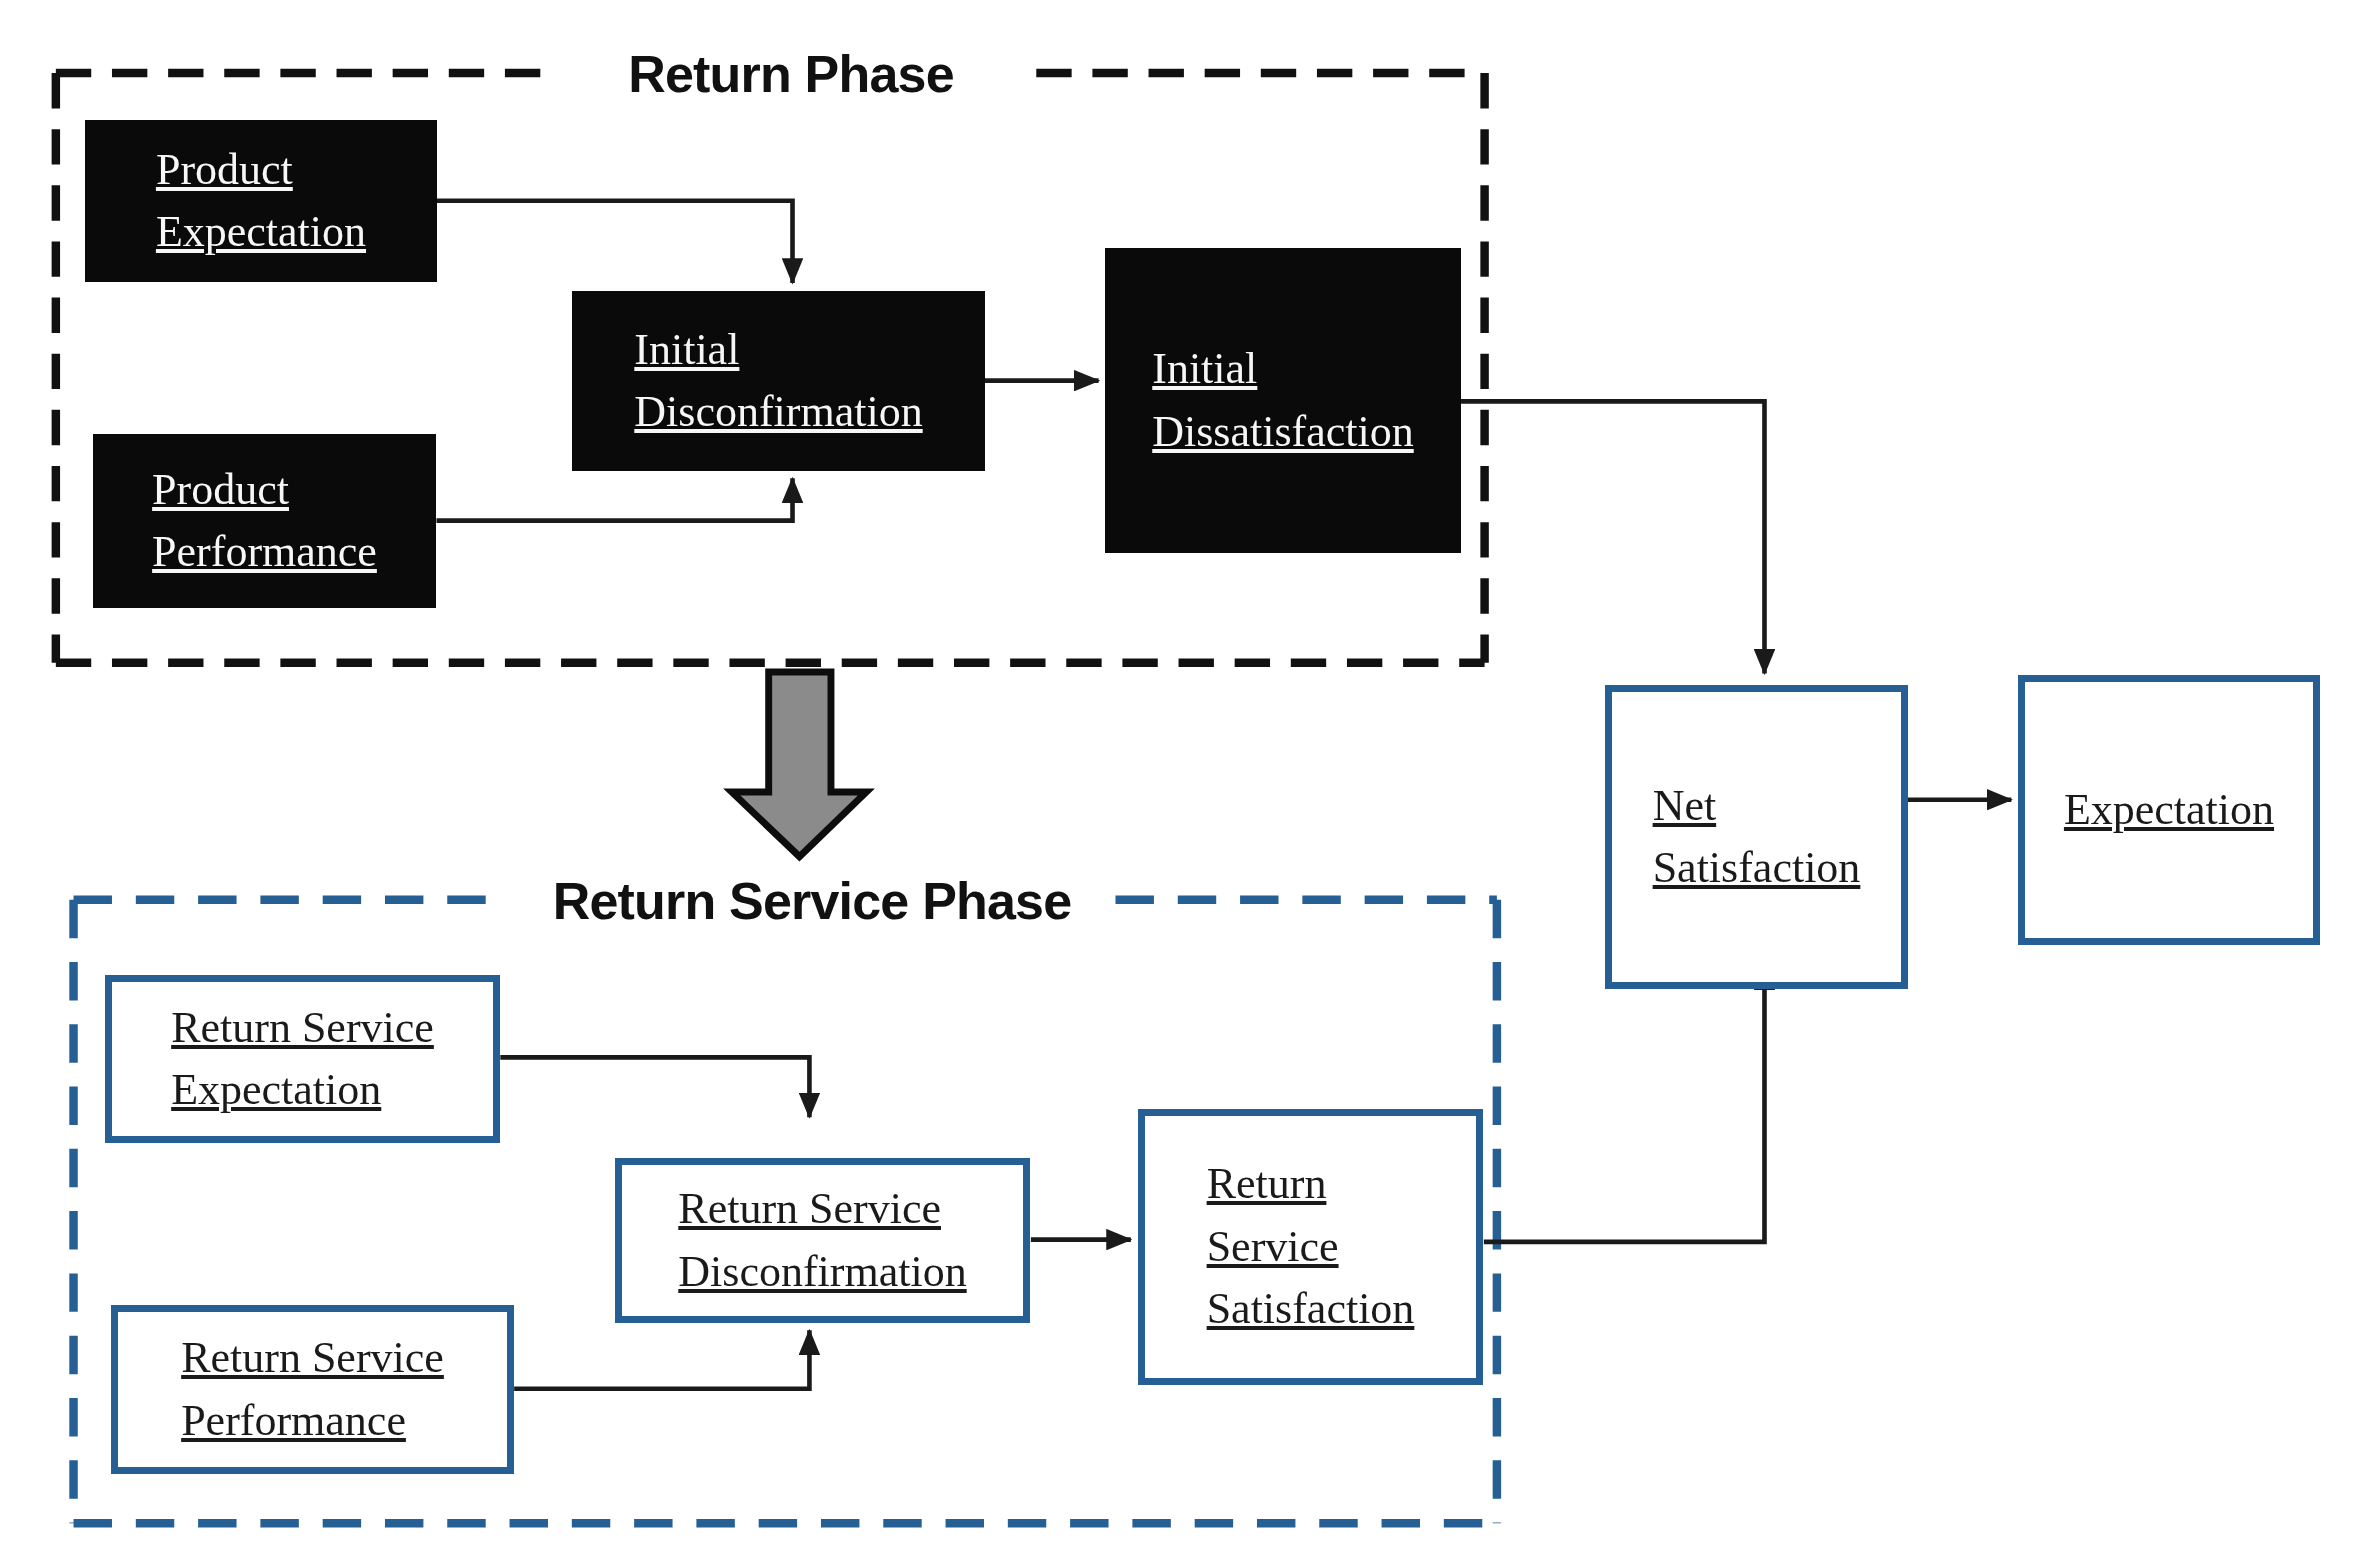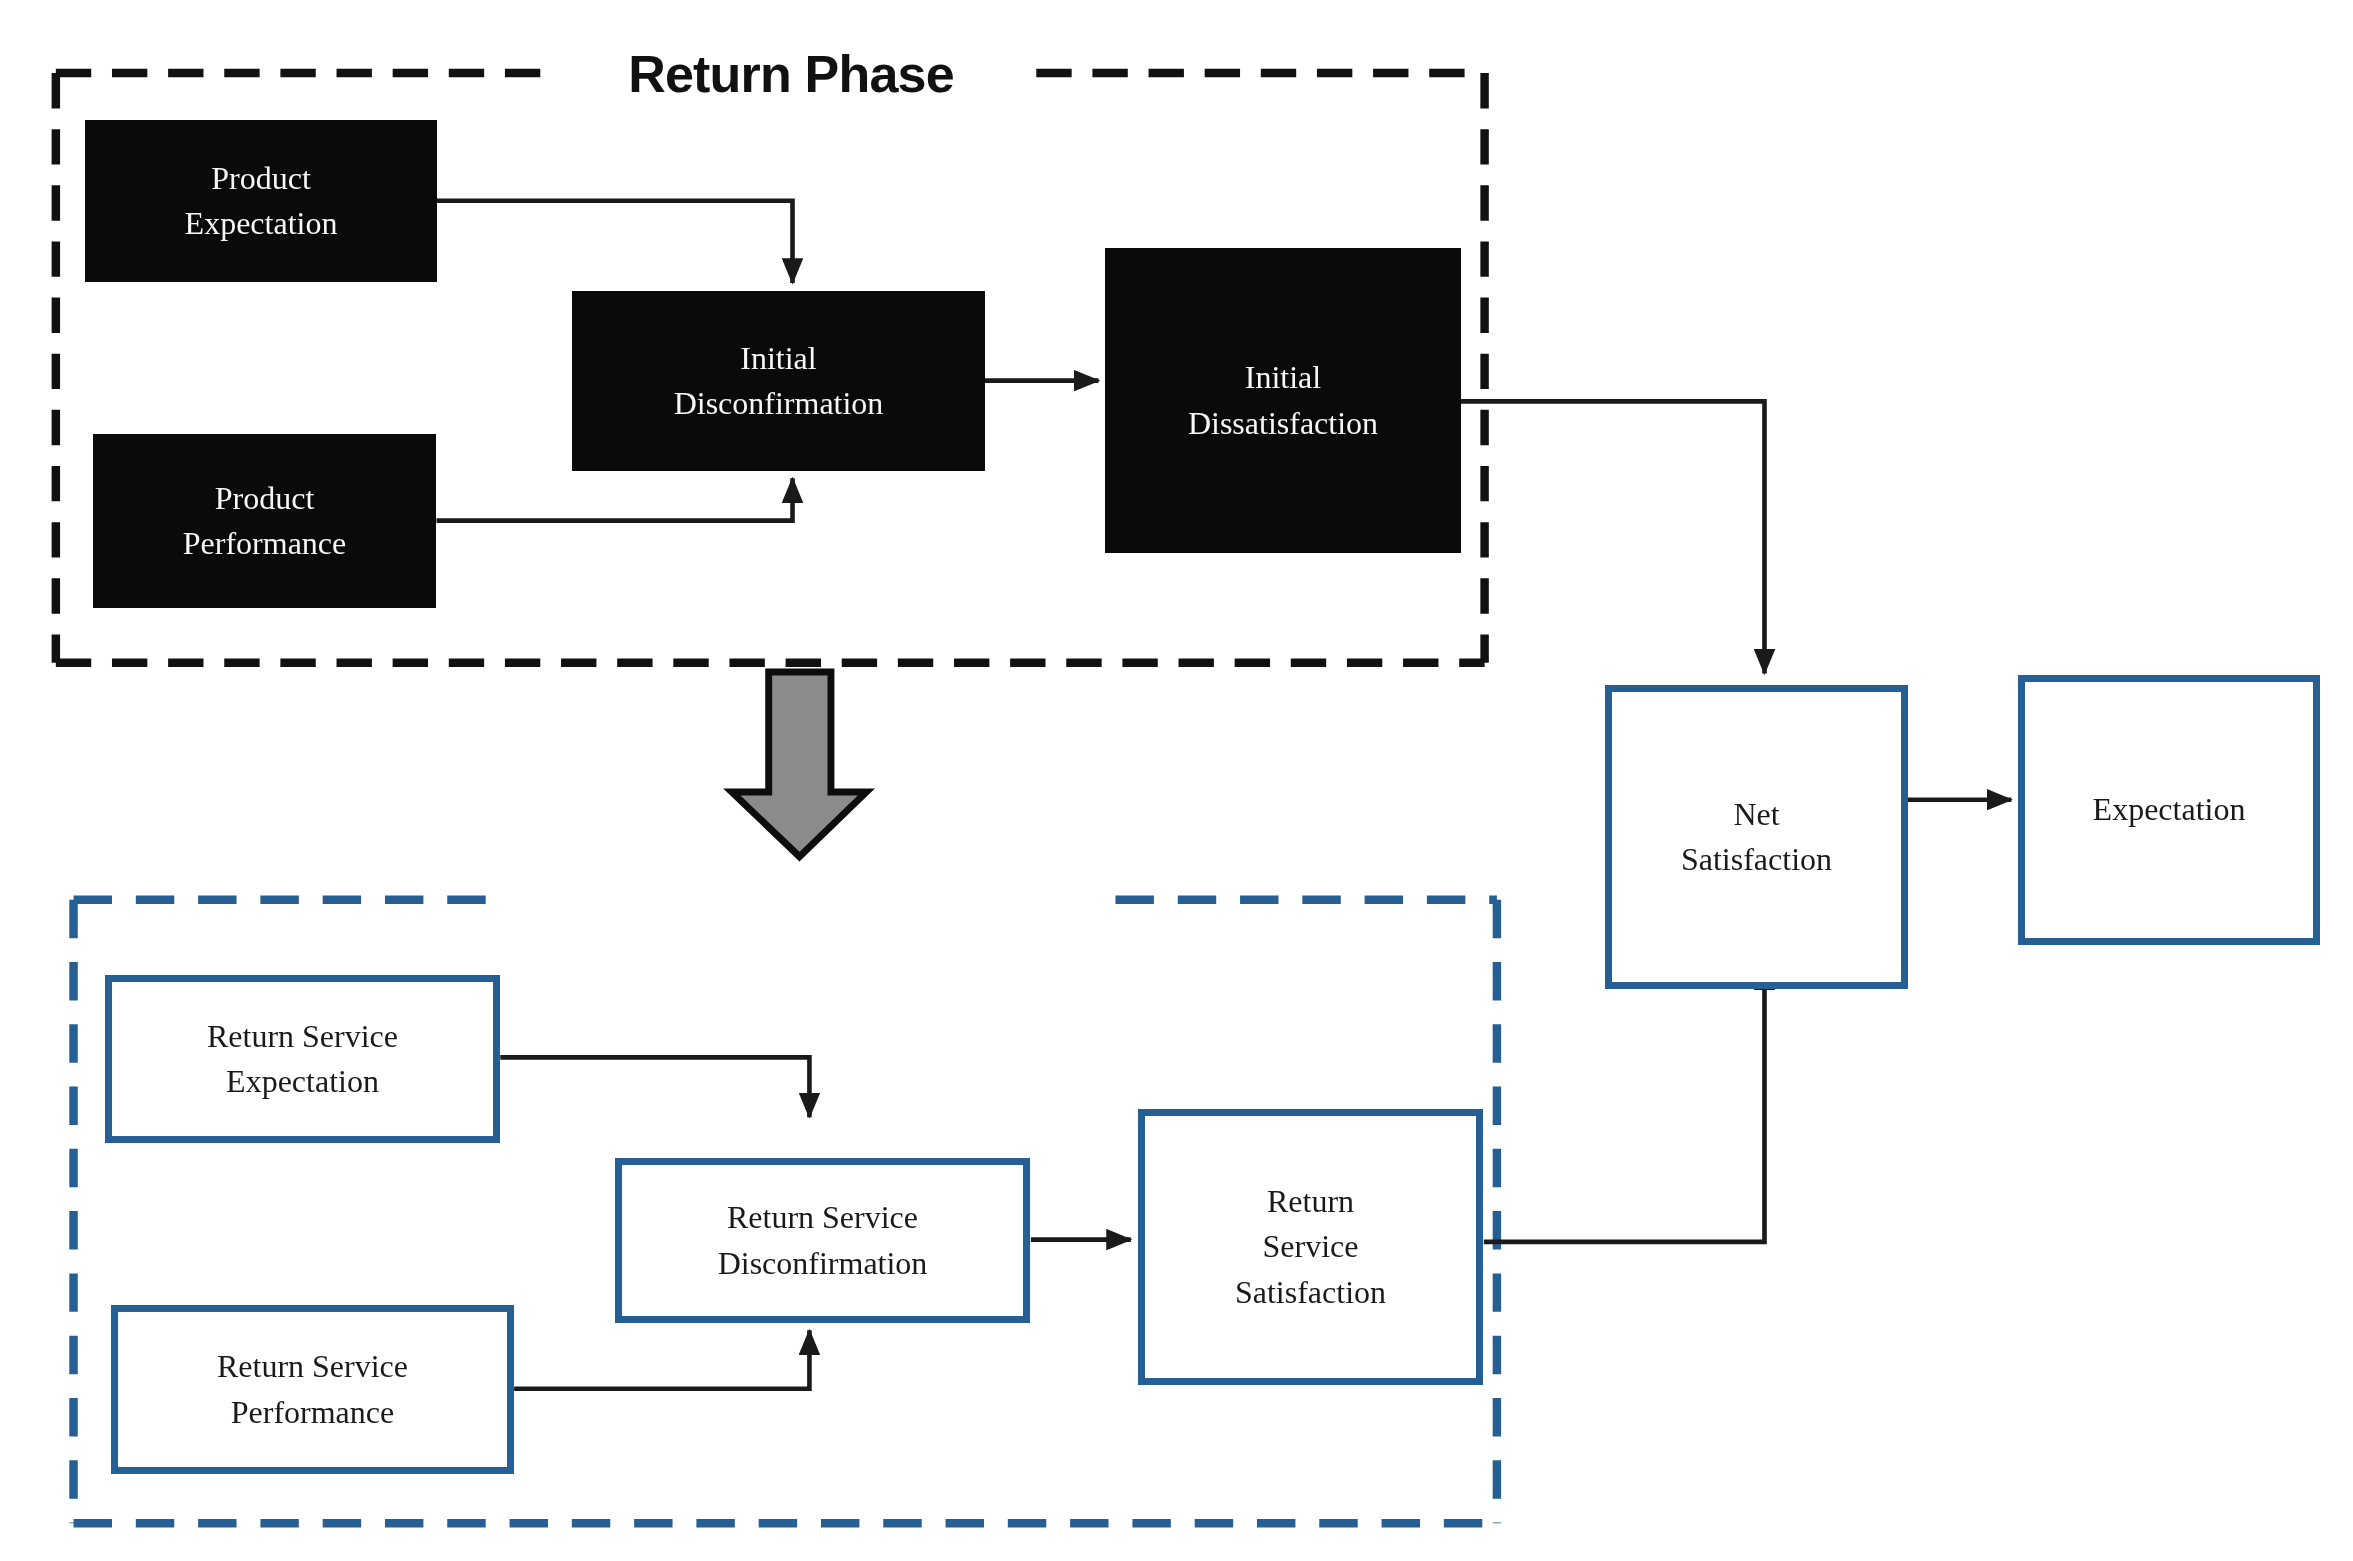--- a/index.html
+++ b/index.html
@@ -50,25 +50,25 @@
     stroke-width: 9;
     stroke-linejoin: miter;
   }
   
   .node {
     position: absolute;
     box-sizing: border-box;
     display: flex;
     align-items: center;
     justify-content: center;
-    text-align: center;
     white-space: pre-line;
-    font-size: 32px;
+    font-size: 44px;
     line-height: 1.42;
     z-index: 2;
+    text-decoration: underline;
   }
   .node--dark {
     background: var(--node-black-fill, #0a0a0a);
     color: var(--node-text-light, #f7f7f7);
   }
   .node--outline {
     background: #ffffff;
     border: 7.7px solid var(--phase2-accent, #265f94);
     color: var(--node-text-dark, #1a1a1a);
   }
@@ -123,20 +123,21 @@
       <path class="conn" d="M668,1806 H1052 V1730" marker-end="url(#ah)"></path>
       <path class="conn" d="M1340,1612 H1470" marker-end="url(#ah)"></path>
       <path class="conn" d="M1929,1615 H2294 V1256" marker-end="url(#ah)"></path>
       <path class="conn" d="M2480,1040 H2615" marker-end="url(#ah)"></path>
     </g>
 
     <polygon class="blockarrow" points="999,874 1080,874 1080,1030 1126,1030 1039,1114 951,1030 999,1030"></polygon>
   </svg>
 
   <div class="phase-title" style="left:546px; top:31px; width:490px; height:85px;">Return Phase</div>
+  <div class="phase-title" style="left:508px; top:858px; width:608px; height:85px;">Return Service Phase</div>
 
   <div class="node node--dark" style="left:85px; top:120px; width:352px; height:162px;">Product
 Expectation</div>
   <div class="node node--dark" style="left:93px; top:434px; width:343px; height:174px;">Product
 Performance</div>
   <div class="node node--dark" style="left:572px; top:291px; width:413px; height:180px;">Initial
 Disconfirmation</div>
   <div class="node node--dark" style="left:1105px; top:248px; width:356px; height:305px;">Initial
 Dissatisfaction</div>
 

